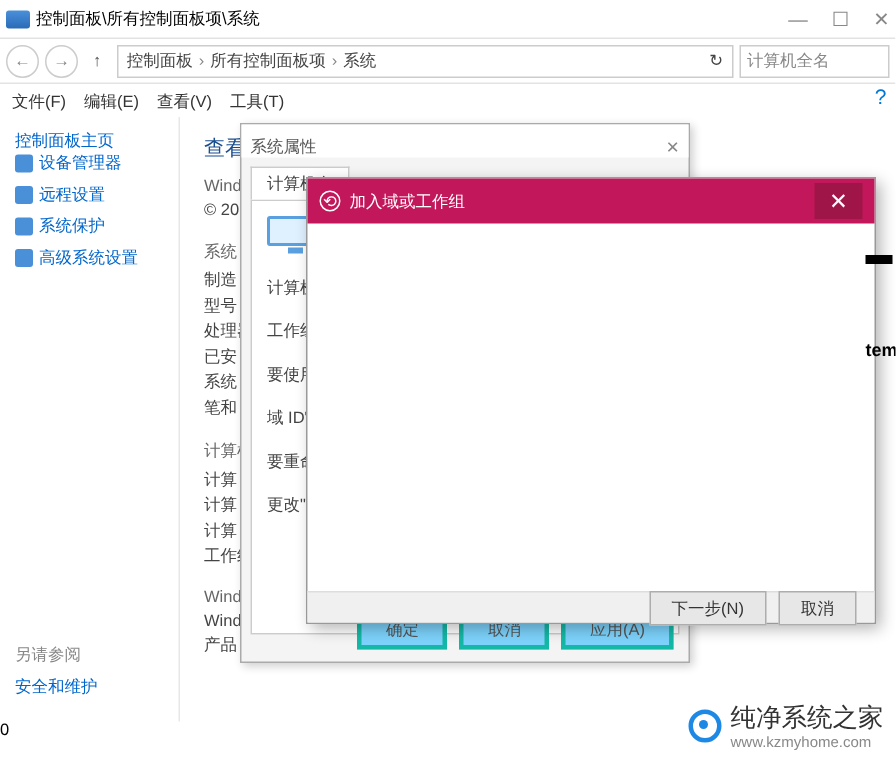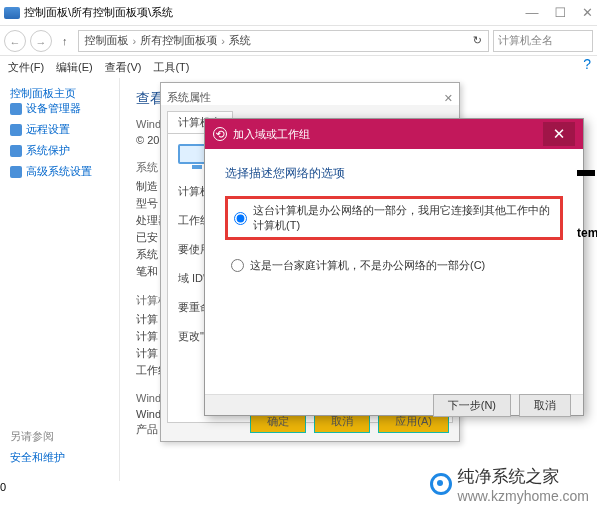--- a/index.html
+++ b/index.html
@@ -43,21 +43,21 @@
 .dlg1 .titlebar2 .close { margin-left: auto; color: #888; cursor: pointer; }
 .dlg1 .tabs { display: flex; padding: 6px 6px 0; gap: 0; }
 .dlg1 .tab { padding: 3px 10px; background: #fff; border: 1px solid #ccc; border-bottom: none; color: #444; }
 .dlg1 .pane { background: #fff; margin: 0 6px; border: 1px solid #ccc; height: 290px; padding: 10px; }
 .dlg1 .pc-icon { width: 38px; height: 32px; display: inline-block; vertical-align: top; }
 .dlg1 .pc-icon .mon { width: 30px; height: 20px; border: 2px solid #5aa0e0; background: #dff0ff; border-radius: 2px; }
 .dlg1 .pc-icon .stand { width: 10px; height: 4px; background: #5aa0e0; margin: 1px auto 0; }
 .dlg1 .fields { margin-top: 8px; }
 .dlg1 .fields .label2 { color: #444; margin-bottom: 14px; }
 .dlg1 .btnrow { position: absolute; bottom: 8px; right: 10px; display: flex; gap: 8px; }
-.dlg1 .btn { padding: 3px 16px; background: #eab308; border: 1px solid #14b8a6; color: #555; }
+.dlg1 .btn { padding: 3px 16px; background: #7dd3fc; border: 3px solid #14b8a6; color: #555; }
 
 
 .dlg2 { position: absolute; left: 204px; top: 118px; width: 380px; height: 298px; background: #fff; border: 1px solid #999; box-shadow: 3px 3px 10px rgba(0,0,0,0.3); }
 .dlg2 .hdr { height: 30px; background: #c2185b; color: #fff; display: flex; align-items: center; padding: 0 8px; }
 .dlg2 .hdr .wicon { width: 14px; height: 14px; border: 1px solid #fff; border-radius: 50%; margin-right: 6px; display: flex; align-items: center; justify-content: center; }
 .dlg2 .hdr .close { margin-left: auto; width: 32px; height: 24px; background: #a01548; display: flex; align-items: center; justify-content: center; cursor: pointer; font-size: 15px; }
 .dlg2 .inner { padding: 16px 20px; }
 .dlg2 .prompt { color: #1a4d8f; font-size: 12px; margin-bottom: 14px; }
 .dlg2 .opt { display: flex; align-items: center; gap: 6px; margin-bottom: 14px; padding: 4px 6px; color: #333; }
 .dlg2 .opt.highlight { border: 3px solid #e53935; }
@@ -66,21 +66,21 @@
 .dlg2 .btn2 { padding: 3px 14px; background: #e7e7e7; border: 1px solid #adadad; color: #333; cursor: pointer; }
 
 .watermark-r { position: absolute; right: 2px; top: 170px; height: 70px; width: 18px; display: flex; flex-direction: column; justify-content: space-between; }
 .watermark-r .bar { background: #000; height: 6px; width: 100%; }
 .watermark-r .txt { font-weight: bold; font-size: 12px; }
 
 .footer-wm { position: absolute; bottom: 12px; left: 0; right: 0; height: 30px; display: flex; align-items: center; justify-content: flex-end; gap: 6px; padding: 0 8px; }
 .footer-wm .logo { width: 22px; height: 22px; border: 3px solid #1e88e5; border-radius: 50%; position: relative; }
 .footer-wm .logo::after { content: ''; position: absolute; width: 6px; height: 6px; background: #1e88e5; border-radius: 50%; top: 4px; left: 4px; }
 .footer-wm .wm-text { font-size: 17px; color: #333; font-weight: 500; }
-.footer-wm .wm-url { font-size: 14px; color: #888; text-align: center; }
+.footer-wm .wm-url { font-size: 10px; color: #888; }
 
 .help-q { position: absolute; right: 6px; top: 56px; color: #0078d7; font-size: 14px; cursor: pointer; }
 </style>
 </head>
 <body>
 
 
 
 
 <div class="titlebar">
@@ -230,31 +230,20 @@
   </div>
 </div>
 
 
 <div class="dlg2">
   <div class="hdr">
     <span class="wicon">⟲</span>
     <span>加入域或工作组</span>
     <span class="close">✕</span>
   </div>
-  <div class="inner">
-    <div class="prompt">选择描述您网络的选项</div>
-    <label class="opt highlight">
-      <input type="radio" name="net" checked="" style="">
-      <span>这台计算机是办公网络的一部分，我用它连接到其他工作中的计算机(T)</span>
-    </label>
-    <label class="opt">
-      <input type="radio" name="net" style="">
-      <span>这是一台家庭计算机，不是办公网络的一部分(C)</span>
-    </label>
-  </div>
   <div class="footer">
     <span class="btn2">下一步(N)</span>
     <span class="btn2">取消</span>
   </div>
 </div>
 
 <div class="watermark-r">
   <div class="bar"></div>
   <div class="txt">tem</div>
 </div>

